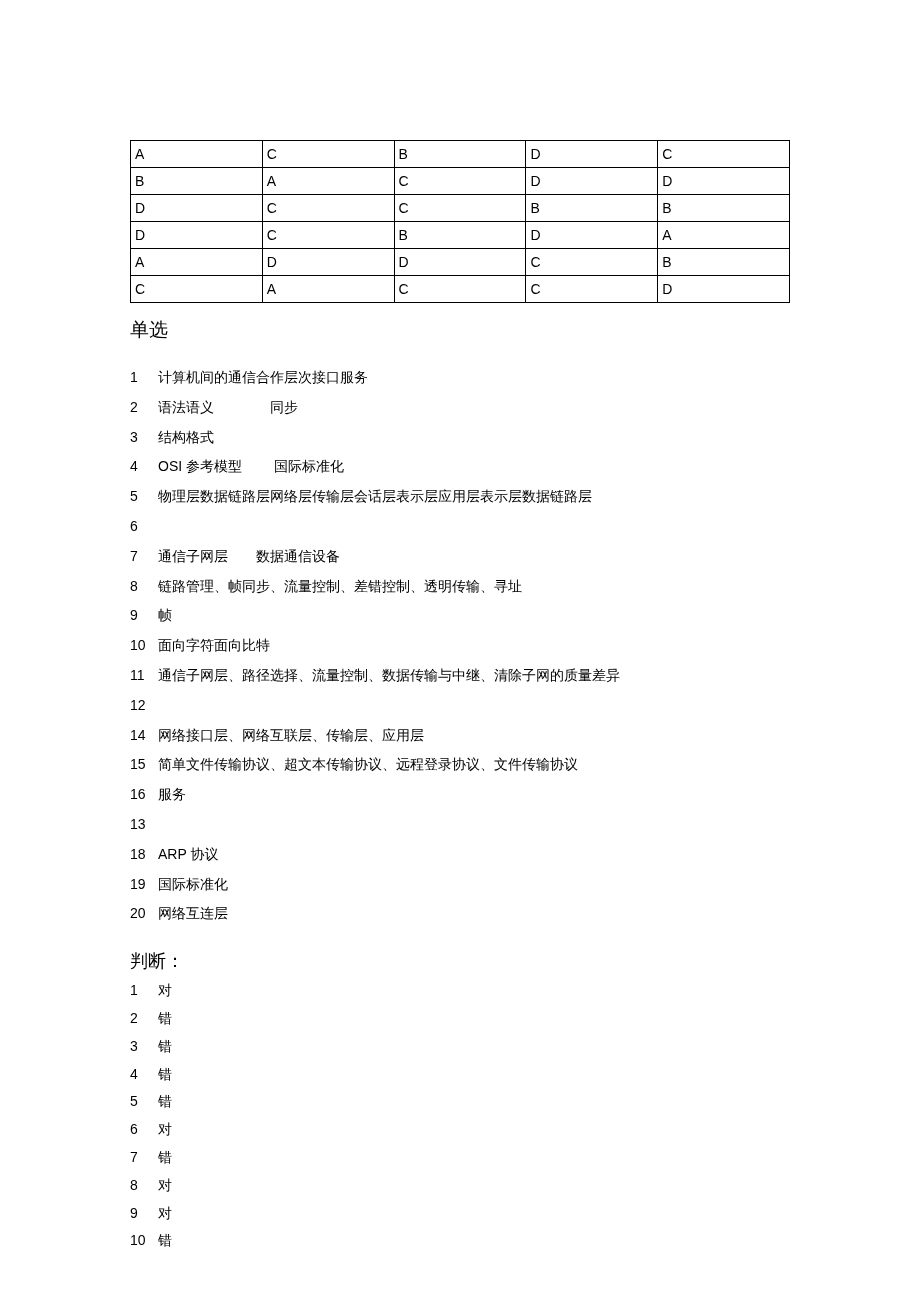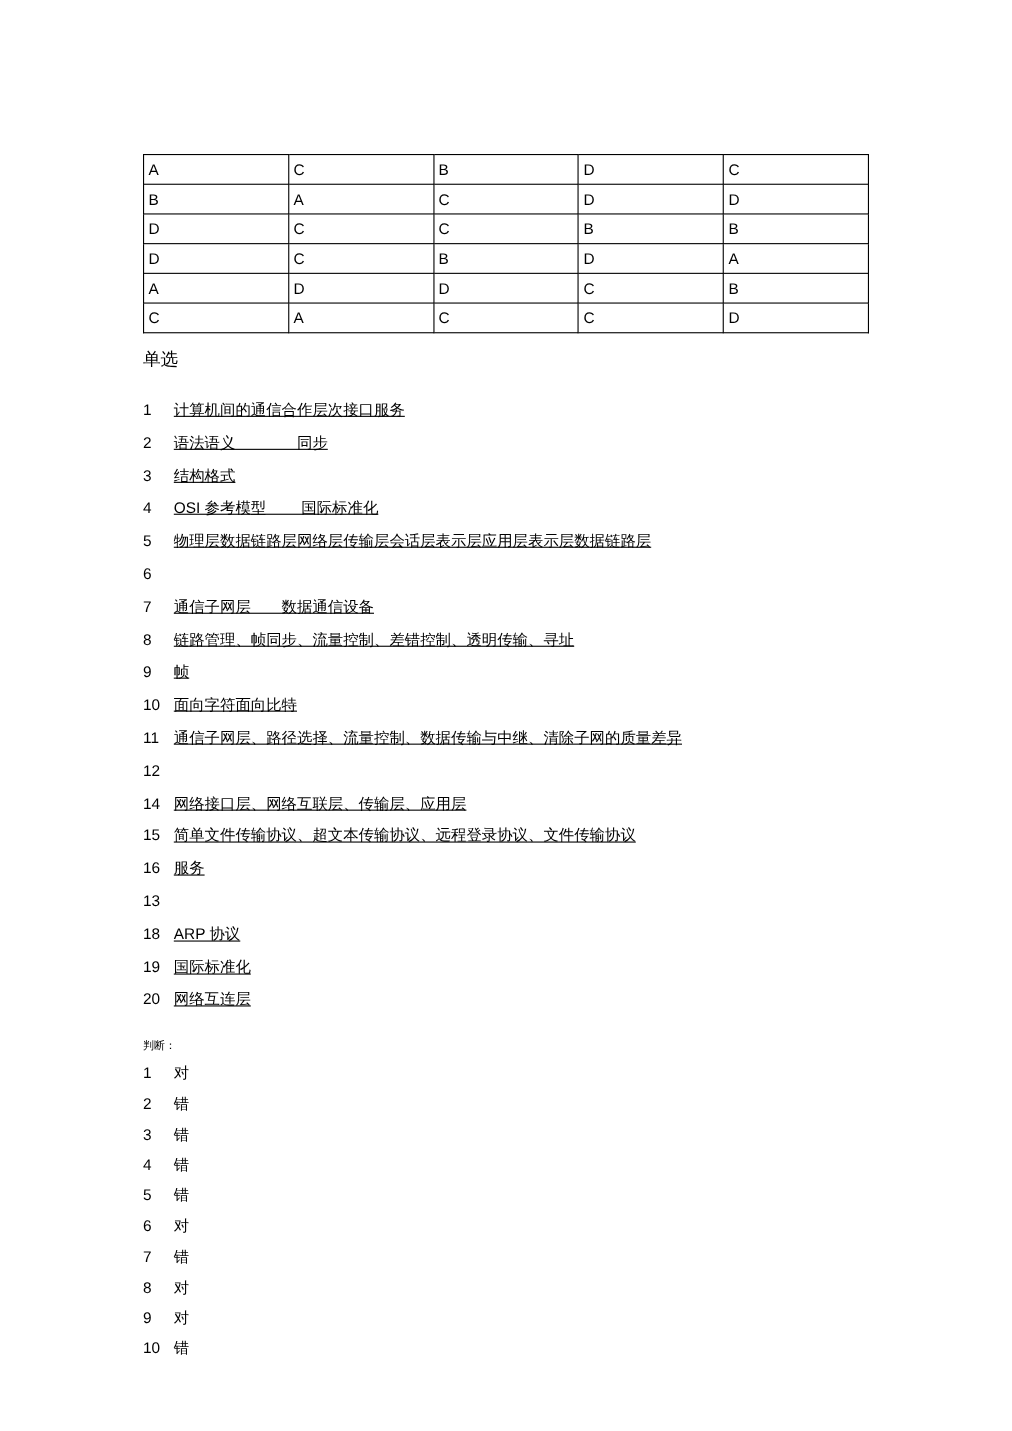--- a/index.html
+++ b/index.html
@@ -23,46 +23,45 @@
   }
   .answer-table td {
     border: 1px solid #000;
     padding: 2px 4px;
     font-size: 14px;
     height: 22px;
     width: 20%;
   }
   .section-label {
     margin: 10px 0 20px 0;
-    font-size: 16px;
+    font-size: 19px;
   }
   .fill-list {
     margin: 0 0 20px 0;
     padding: 0;
     list-style: none;
   }
   .fill-item {
     display: flex;
     align-items: baseline;
     margin: 0;
     padding: 3px 0;
     line-height: 1.7;
     font-size: 14px;
   }
   .fill-num {
     width: 28px;
     flex-shrink: 0;
   }
   .fill-text {
     flex: 1;
-    text-decoration: underline;
   }
   .judge-label {
     margin: 20px 0 4px 0;
-    font-size: 10px;
+    font-size: 18px;
   }
   .judge-list {
     margin: 0;
     padding: 0;
     list-style: none;
   }
   .judge-item {
     display: flex;
     align-items: baseline;
     padding: 2px 0;

